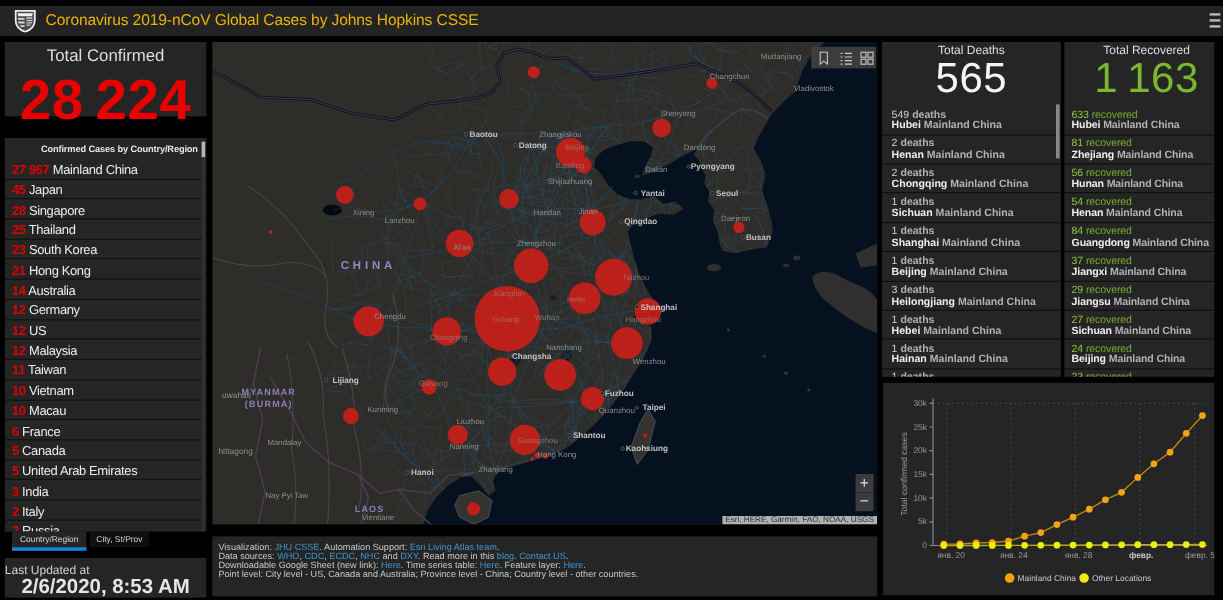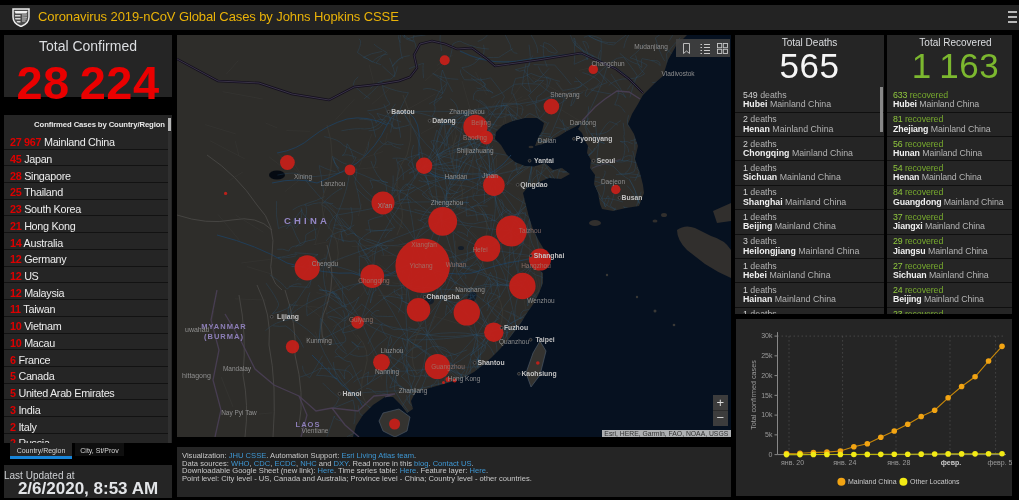--- a/index.html
+++ b/index.html
@@ -31,21 +31,21 @@
   #pupd .t{margin-top:5px;text-align:left;font-size:10px;color:#cfd1d4;}
   #pupd .n{text-align:center;font-size:17px;font-weight:bold;color:#e3e5e8;letter-spacing:0px;margin-top:-2px;}
   
   #pdeath{left:735px;top:35px;width:149px;height:279px;overflow:hidden;}
   #precov{left:887px;top:35px;width:125px;height:279px;overflow:hidden;padding-left:12px;}
   .rt{text-align:center;font-size:10px;color:#dcdee1;padding-top:2px;}
   #pdeath .rn{text-align:center;font-size:35px;color:#f5f5f5;margin-top:-2px;letter-spacing:0.5px;}
   #precov .rn{text-align:center;font-size:35px;color:#7cb82f;margin-top:-2px;letter-spacing:0.5px;}
   .drow{position:absolute;left:0;width:100%;height:24px;border-bottom:1.5px solid #0f0f0f;padding-left:8px;font-size:8.8px;line-height:9.4px;padding-top:2.4px;white-space:nowrap;}
   .drow .c1{color:#d2d2d2;font-weight:normal;}
-  .drow .g{color:#b3b3b3;font-weight:normal;text-align:center;}
+  .drow .g{color:#b3b3b3;font-weight:bold;text-align:center;}
   .drow .gr{color:#78ab2e;font-weight:normal;}
   .drow .grn{color:#90c83e;font-weight:normal;}
   .drow .c2{color:#f0f0f0;font-weight:bold;}
   
   #pchart{left:736px;top:319px;width:276px;height:177px;}
   
   #map{position:absolute;left:177px;top:35px;width:554px;height:402px;background:#2e2d2a;overflow:hidden;}
   
   #pattr{left:177px;top:447px;width:554px;height:50px;font-size:7.6px;color:#c9c9c9;line-height:7.5px;padding:5px 0 0 5px;}
   #pattr a{color:#3e97d3;text-decoration:none;}

